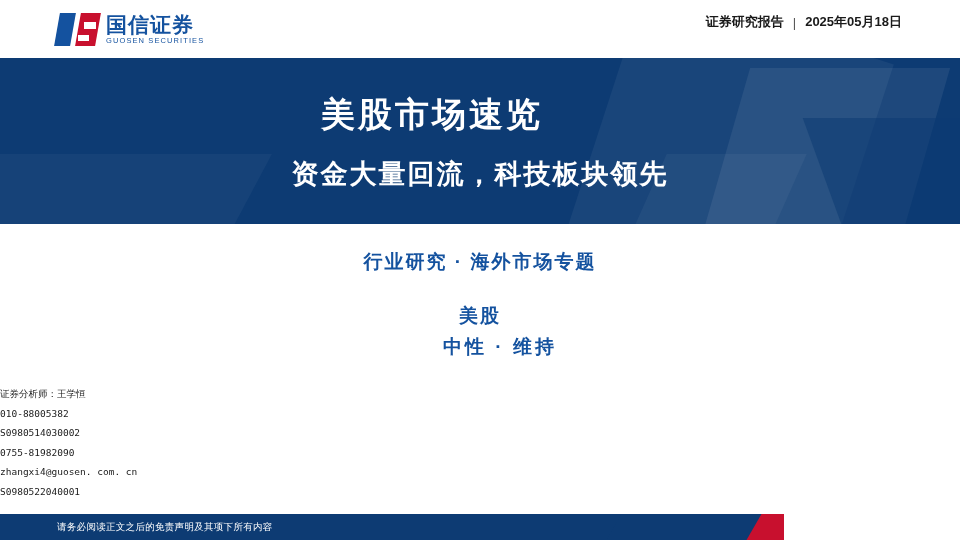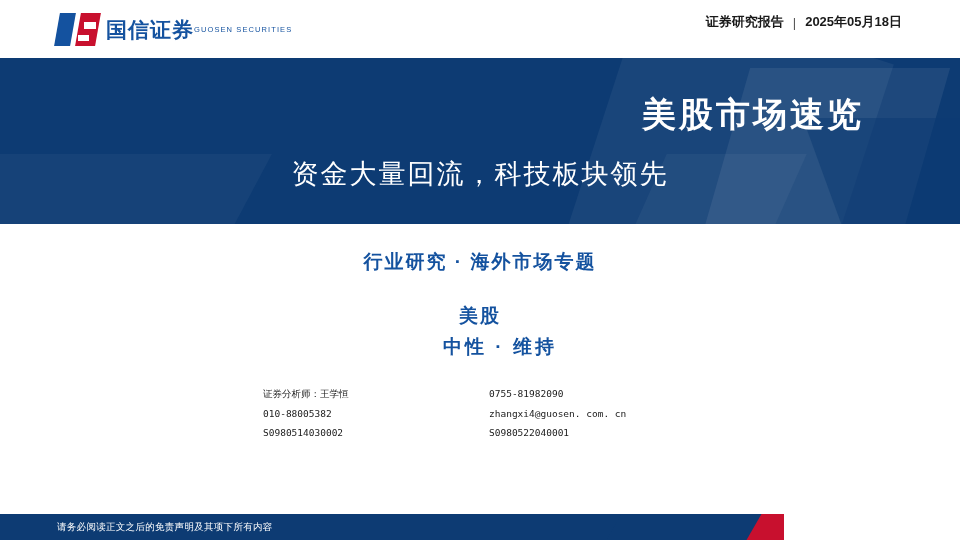--- a/index.html
+++ b/index.html
@@ -67,36 +67,36 @@
     background: #ffffff;
   }
   .logo-mark .notch2 {
     position: absolute;
     left: 21px; top: 22px;
     width: 11px; height: 6px;
     background: #ffffff;
   }
   .logo-text {
     display: flex;
-    flex-direction: row;
+    flex-direction: column;
     justify-content: center;
   }
   .logo-cn {
     font-size: 21px;
     font-weight: bold;
     color: #14529f;
     letter-spacing: 1px;
     line-height: 22px;
   }
   .logo-en {
     font-size: 7.5px;
     color: #14529f;
     letter-spacing: 1.1px;
     line-height: 10px;
-    margin-top: 6px;
+    margin-top: 0;
   }
   .header-right {
     position: absolute;
     right: 58px;
     top: 13px;
     display: flex;
     align-items: center;
     font-size: 13px;
     color: #1a1a1a;
     font-weight: bold;
@@ -148,33 +148,33 @@
   .banner .sh5 {
     left: 640px; top: 96px;
     width: 140px; height: 120px;
     transform: skewX(-24deg);
     background: rgba(255,255,255,0.045);
   }
   .title-main {
     position: absolute;
     left: 0; top: 34px;
     width: 864px;
-    text-align: right;
+    text-align: center;
     font-size: 34px;
     font-weight: bold;
     color: #ffffff;
     letter-spacing: 3px;
   }
   .title-sub {
     position: absolute;
     left: 0; top: 98px;
     width: 960px;
     text-align: center;
     font-size: 27px;
-    font-weight: normal;
+    font-weight: bold;
     color: #ffffff;
     letter-spacing: 2px;
   }
 
   
   .mid {
     position: absolute;
     left: 0; top: 224px;
     width: 960px;
     height: 290px;
@@ -208,20 +208,21 @@
     margin-left: 20px;
   }
 
   
   .analysts {
     position: absolute;
     left: 0; top: 384px;
     width: 932px;
     display: flex;
     justify-content: center;
+    flex-direction: column;
   }
   .analyst-col {
     width: 180px;
     font-family: "DejaVu Sans Mono", monospace;
     font-size: 9.5px;
     color: #1a1a1a;
     line-height: 19.5px;
   }
   .analyst-col.left { margin-right: 46px; }
   .analyst-col .row { white-space: nowrap; }

